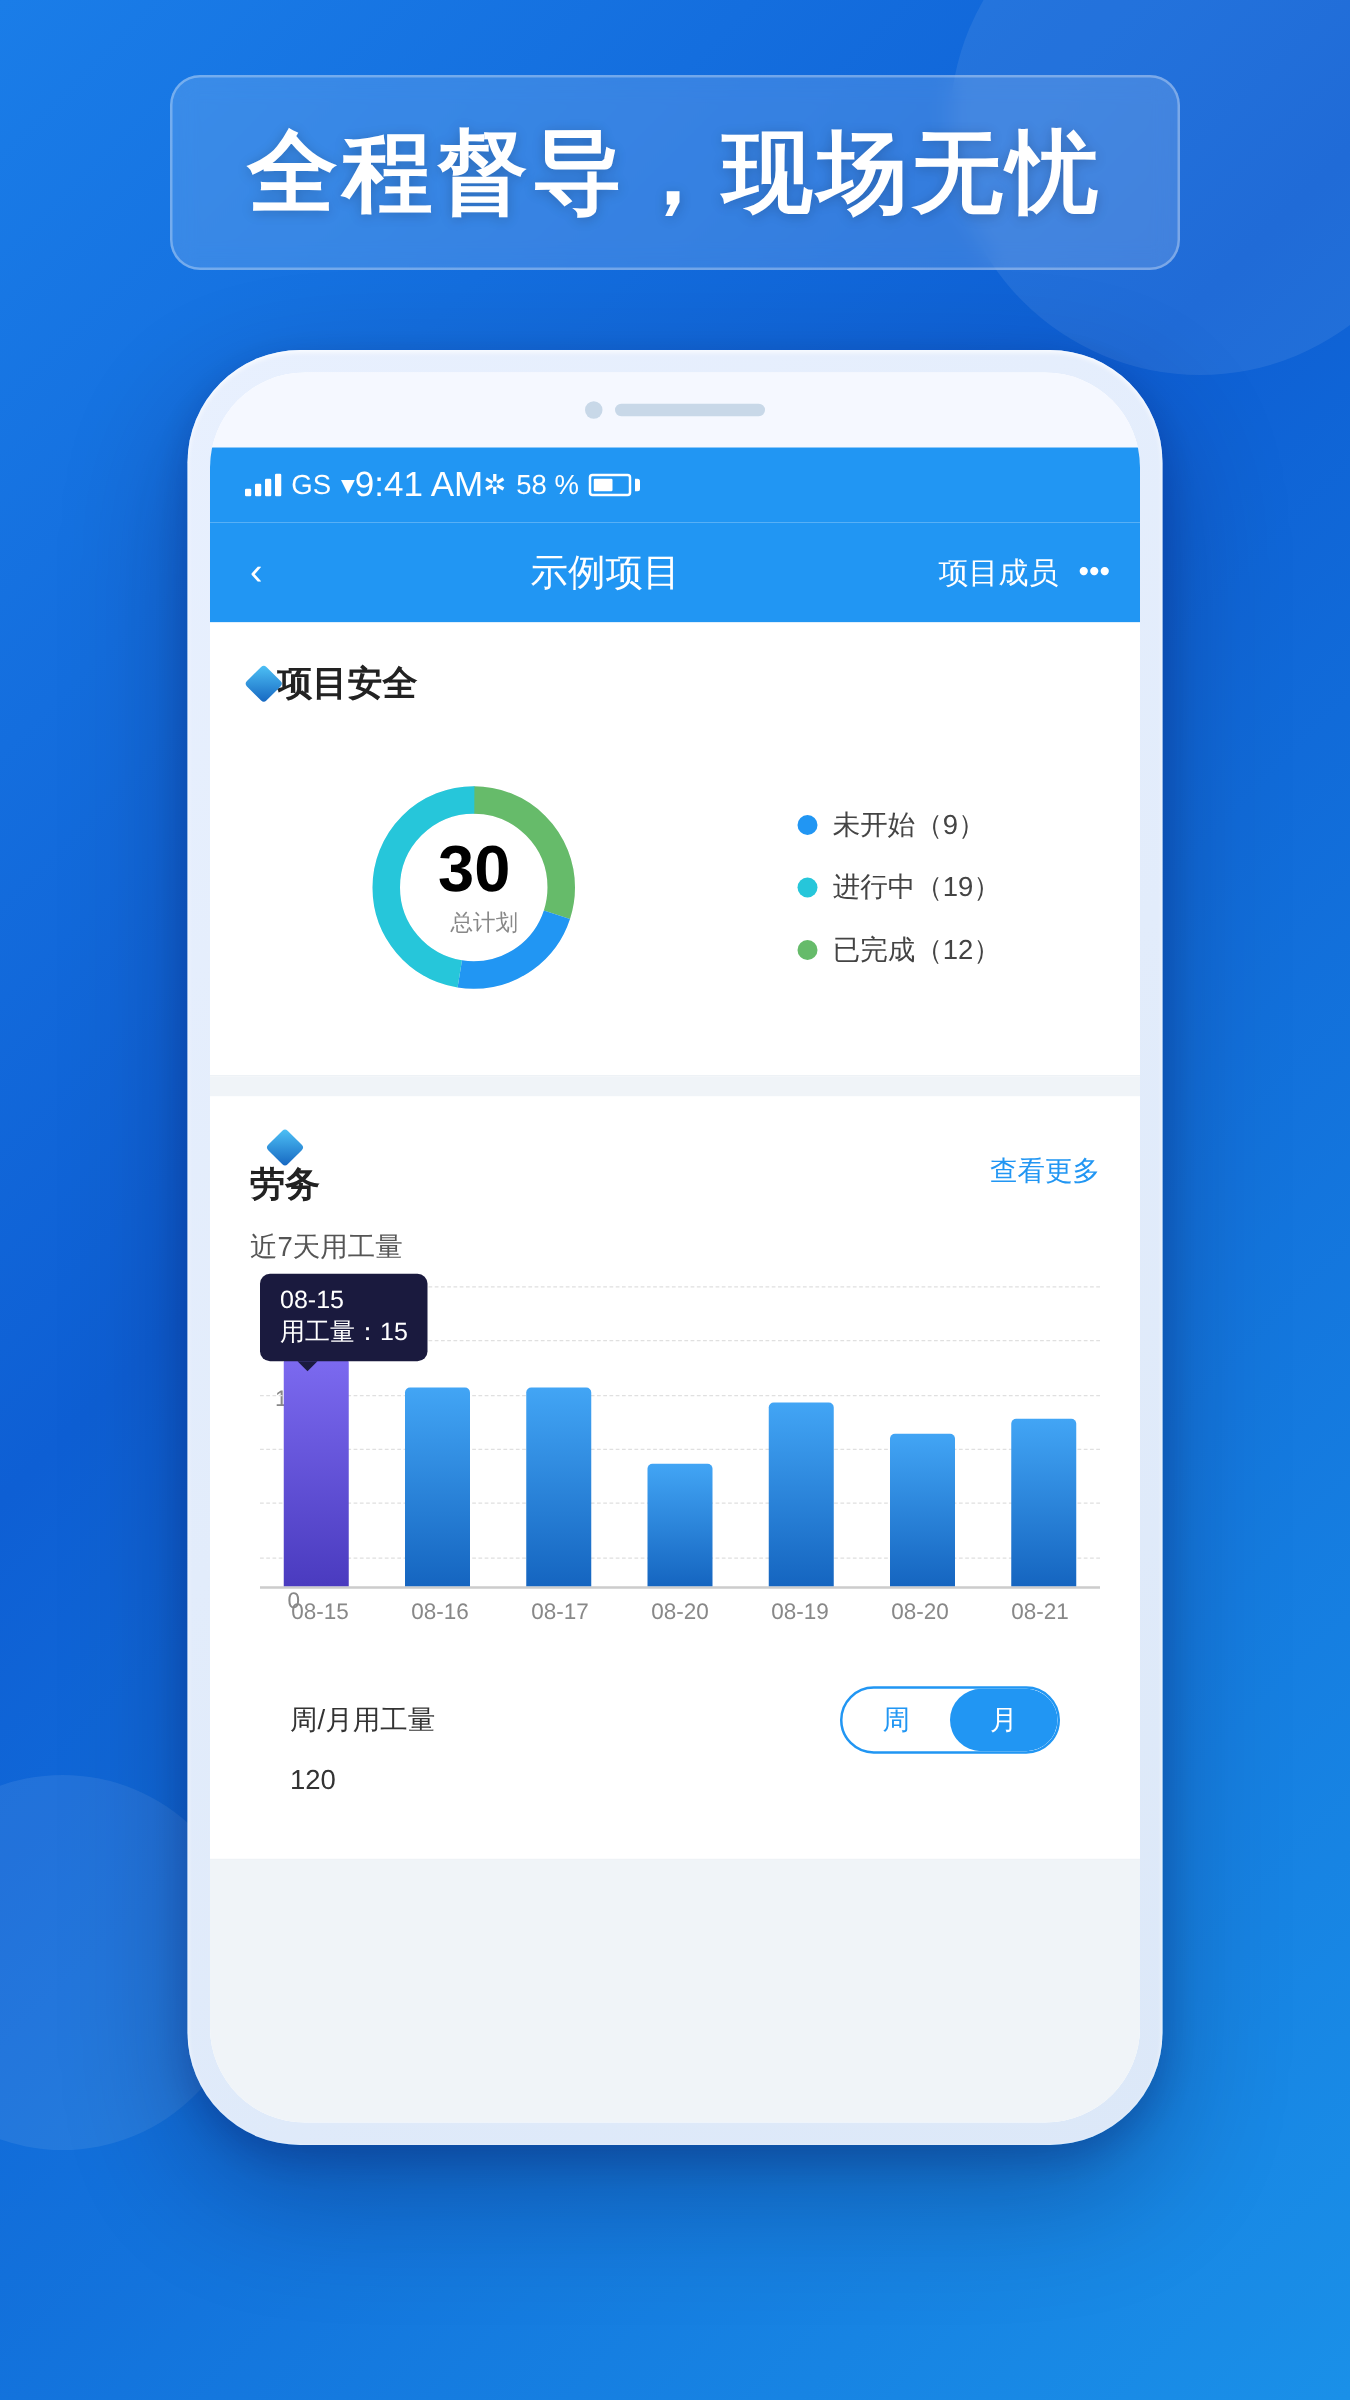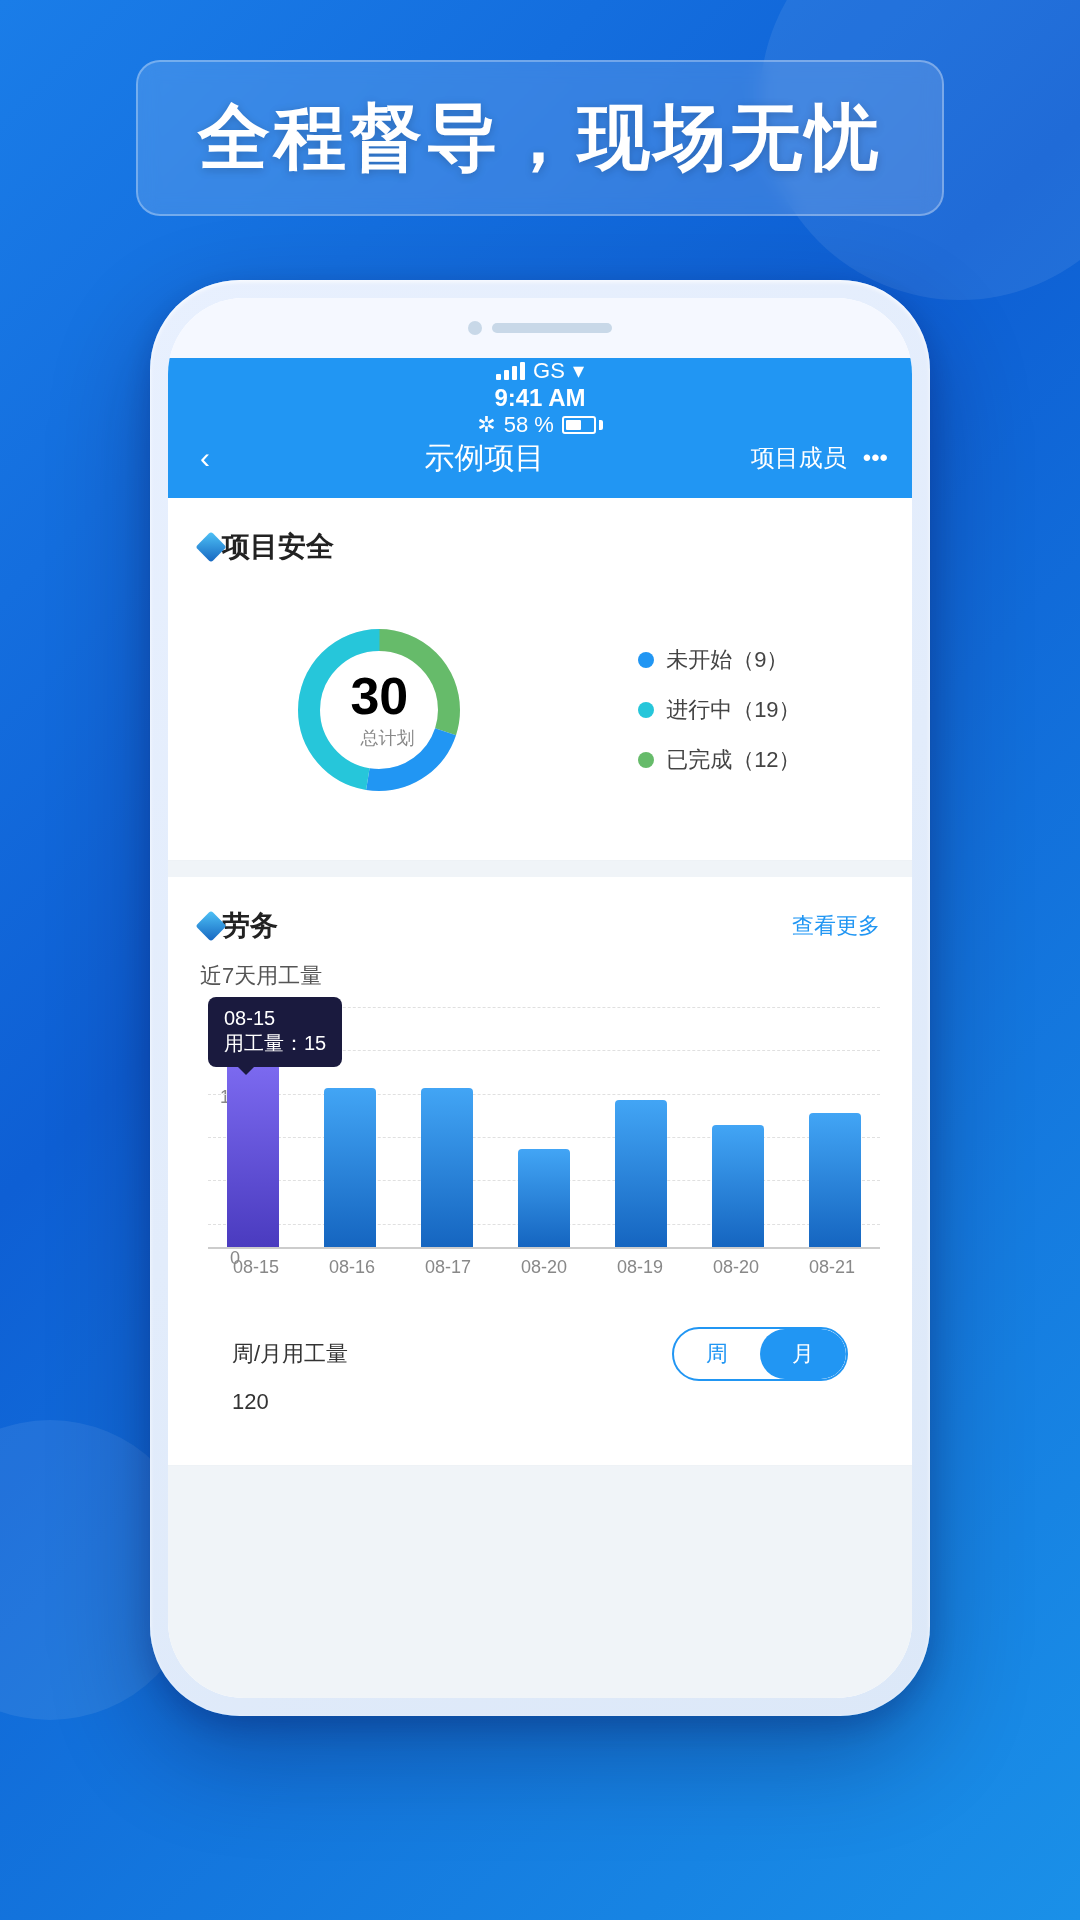--- a/index.html
+++ b/index.html
@@ -97,41 +97,40 @@
 
     
     .status-bar {
       height: 60px;
       background: #2196F3;
       display: flex;
       align-items: center;
       padding: 0 28px;
       color: white;
       font-size: 22px;
-      flex-direction: column;
     }
     .status-left {
       display: flex;
       align-items: center;
       gap: 8px;
     }
     .signal-bars {
       display: flex;
       align-items: flex-end;
       gap: 3px;
       height: 18px;
     }
     .signal-bar {
       background: white;
       width: 5px;
       border-radius: 1px;
     }
     .status-center {
-      font-size: 24px;
-      font-weight: 700;
+      font-size: 28px;
+      font-weight: 400;
     }
     .status-right {
       display: flex;
       align-items: center;
       gap: 8px;
     }
     .battery-icon {
       display: flex;
       align-items: center;
       gap: 3px;
@@ -490,21 +489,21 @@
               <div class="legend-item">
                 <div class="legend-dot" style="background:#66BB6A;"></div>
                 <span>已完成（12）</span>
               </div>
             </div>
           </div>
         </div>
 
         <div class="card">
           <div class="labor-header">
-            <div class="card-title" style="margin-bottom:0;">
+            <div class="card-title" style="margin-bottom:0;flex-direction:column;">
               <div class="diamond-icon"></div>
               <span>劳务</span>
             </div>
             <span class="view-more">查看更多</span>
           </div>
 
           <div class="chart-title" style="margin-top:16px;">近7天用工量</div>
 
           <div class="bar-chart-wrapper">
             <div style="display:flex; height:260px; position:relative;">

